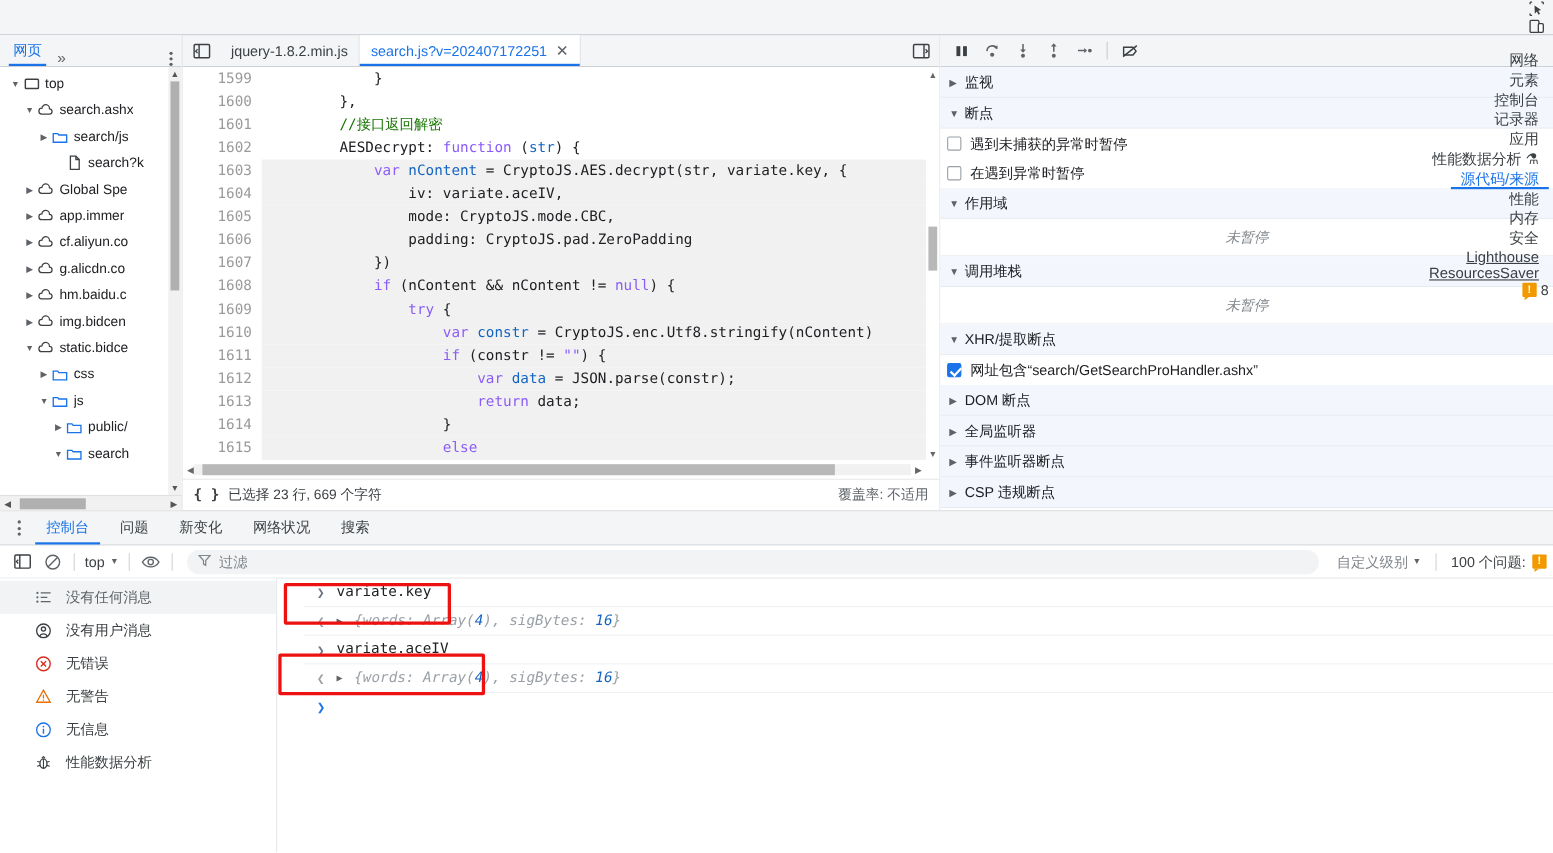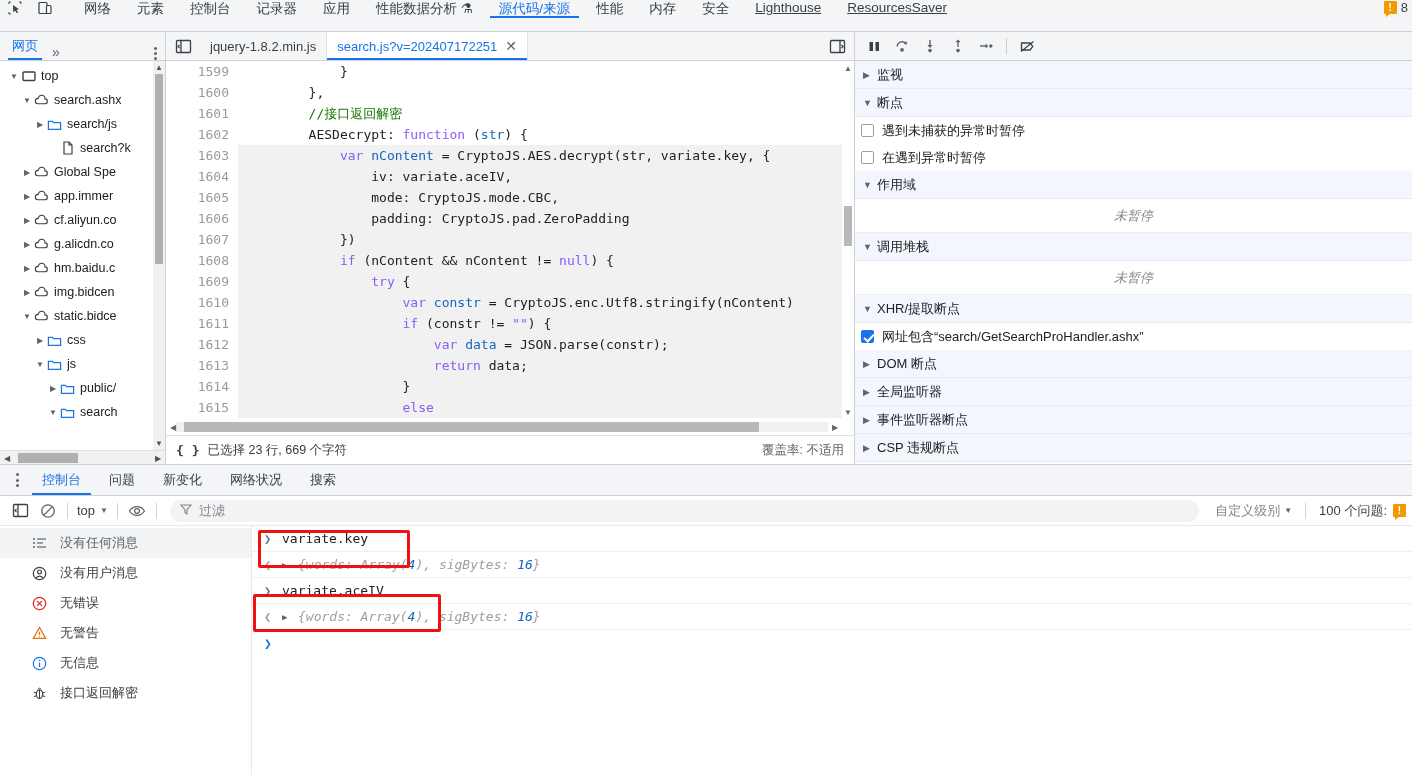--- a/index.html
+++ b/index.html
@@ -11,24 +11,25 @@
     font-family: "Liberation Sans", sans-serif;
     font-size: 12px;
     color: #202124;
     -webkit-font-smoothing: antialiased;
   }
   .app { width: 1412px; height: 775px; display: flex; flex-direction: column; position: relative; }
 
   
   .maintabbar {
     height: 16px; min-height: 32px;
-    display: flex; align-items: flex-start;
+    display: flex; align-items: flex-end;
     background: #f3f5f7;
     border-bottom: 1px solid #cdd1d6;
     position: relative;
+    flex-direction: column;
   }
   .mt-iconbtn {
     width: 30px; display: flex; align-items: center; justify-content: center;
     color: #3c4043;
   }
   .mt-sep { width: 1px; background: #d0d4d9; margin: 7px 5px; }
   .mt-tab {
     padding: 0 13px; display: flex; align-items: center;
     font-size: 13.5px; color: #3c4043; white-space: nowrap;
     position: relative;
@@ -191,21 +192,21 @@
   .ct-caret { font-size:8px; color:#5f6368;}
   .filterbox {
     flex: 1; height: 22px; background: #f1f3f4; border-radius: 11px;
     display:flex; align-items:center; padding: 0 10px; gap:7px; margin: 0 8px;
     color: #80868b; font-size: 13px; min-width: 0;
   }
   .ct-right { display:flex; align-items:center; gap:0; }
   .level-select { display:flex; align-items:center; gap:4px; font-size:13px; color:#80868b; padding: 0 8px;}
   .issues { display:flex; align-items:center; gap:6px; font-size:13px; color:#3c4043; padding-left: 8px; white-space:nowrap;}
 
-  .console-main { flex: 1; display: flex; min-height: 0; }
+  .console-main { flex: 1; display: flex; min-height: 0; gap: 24px; }
   .console-sidebar { width: 252px; min-width:252px; border-right: 1px solid #e6e8eb; background:#fff; padding-top: 2px;}
   .cs-row { height: 30px; display:flex; align-items:center; padding-left: 30px; gap: 12px; font-size: 13px; color: #3c4043;}
   .cs-row.sel { background: #f1f3f4; color: #5f6368; }
   .cs-icon { width: 18px; display:flex; align-items:center; justify-content:center; }
 
   .console-output { flex: 1; position: relative; overflow: hidden; }
   .c-entry {
     font-family: "DejaVu Sans Mono", "Liberation Mono", monospace;
     font-size: 13px; display:flex; align-items:center; gap: 6px;
     padding: 3px 0 3px 12px; border-bottom: 1px solid #eef1f4; min-height: 26px;
@@ -737,21 +738,21 @@
               <svg width="15" height="15" viewBox="0 0 15 15">
                 <ellipse cx="7.5" cy="8.2" rx="3.2" ry="4.3" stroke="#3c4043" stroke-width="1.2" fill="none"></ellipse>
                 <line x1="7.5" y1="4" x2="7.5" y2="12.5" stroke="#3c4043" stroke-width="1"></line>
                 <line x1="1.8" y1="6.2" x2="4.3" y2="6.8" stroke="#3c4043" stroke-width="1"></line>
                 <line x1="13.2" y1="6.2" x2="10.7" y2="6.8" stroke="#3c4043" stroke-width="1"></line>
                 <line x1="1.8" y1="10.6" x2="4.3" y2="9.8" stroke="#3c4043" stroke-width="1"></line>
                 <line x1="13.2" y1="10.6" x2="10.7" y2="9.8" stroke="#3c4043" stroke-width="1"></line>
                 <path d="M6 3.4l1.5-1.6L9 3.4" stroke="#3c4043" stroke-width="1" fill="none"></path>
               </svg>
             </span>
-          <span>接口返回解密</span>
+          <span>性能数据分析</span>
         </div>
       </div>
 
       <div class="console-output">
         <div class="c-entry">
           <span class="c-in-arrow">❯</span>
           <span>variate.key</span>
         </div>
         <div class="c-entry">
           <span class="c-out-arrow">❮</span>

